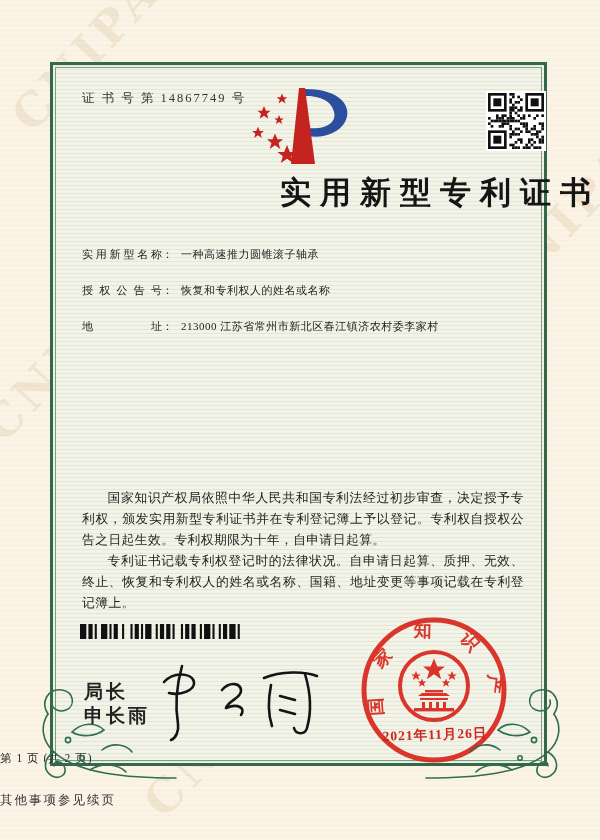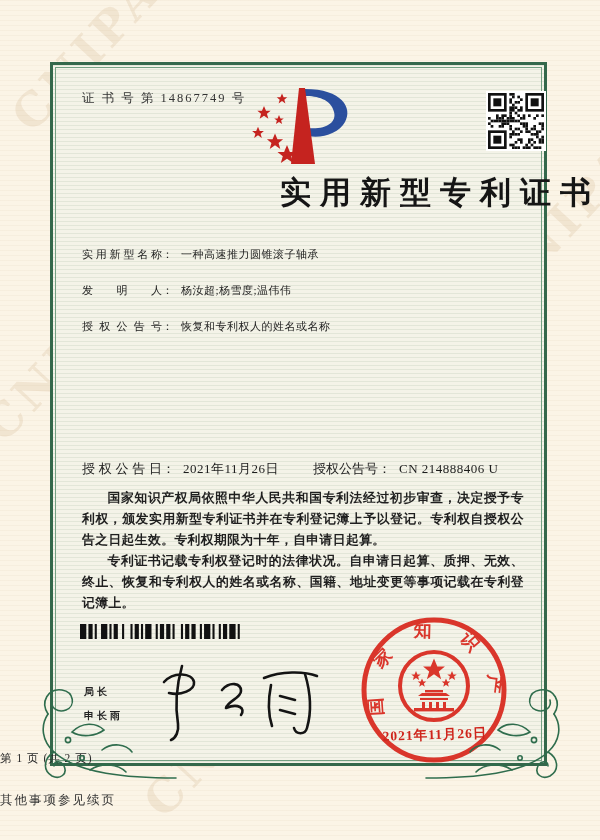--- a/index.html
+++ b/index.html
@@ -34,25 +34,25 @@
   .fields{position:absolute; left:82px; top:243px; width:445px;}
   .field-row{height:22px; line-height:22px; margin-bottom:14px; white-space:nowrap; font-size:11px;}
   .flabel{display:inline-block; width:80px; text-align:justify; text-align-last:justify; color:#1d1d1d; vertical-align:top;}
   .fcolon{margin-right:8px;}
   .fvalue{color:#1d1d1d; letter-spacing:0.5px;}
   .grant-row{position:absolute; top:458px; left:0; width:100%; height:22px; line-height:22px; font-size:13px; white-space:nowrap;}
   .grant-left{position:absolute; left:82px;}
   .grant-right{position:absolute; left:313px;}
   .paras{
     position:absolute; left:82px; top:488px; width:442px;
-    font-size:12.8px; line-height:21px; text-align:justify; color:#1f1f1f;font-weight:bold;
+    font-size:12.8px; line-height:21px; text-align:justify; color:#1f1f1f;
   }
   .paras p{margin:0; text-indent:2em; letter-spacing:0.4px;}
   .barcode{position:absolute; left:80px; top:624px; width:164px; height:15px;}
-  .officer{position:absolute; left:84px; top:680px; font-family:"Liberation Sans","DejaVu Sans",sans-serif; font-weight:bold; font-size:10px; color:#222;}
+  .officer{position:absolute; left:84px; top:680px; font-family:"Liberation Sans","DejaVu Sans",sans-serif; font-weight:bold; font-size:19px; color:#222;}
   .officer div{height:24px; line-height:24px; letter-spacing:3px;}
   .signature{position:absolute; left:138px; top:652px; width:205px; height:95px;}
   .seal{position:absolute; left:356px; top:612px; width:156px; height:156px; opacity:0.93; mix-blend-mode:multiply;}
   .seal-date{
     position:absolute; left:360px; top:726px; width:150px; text-align:center;
     color:#cf241b; font-size:13.5px; letter-spacing:1px; transform:rotate(-2deg); font-weight:bold;
   }
   .page-num{position:absolute; left:0; top:751px; width:100%; font-size:11.5px; letter-spacing:1px; color:#2a2a2a;}
   .foot-note{position:absolute; left:0; top:792px; width:100%; text-align:left; font-size:12.5px; letter-spacing:2px; color:#333; z-index:3;}
   .flourish{position:absolute; width:142px; height:122px; z-index:5;}
@@ -247,35 +247,27 @@
         </svg>
     </div>
 
     <div class="title">实用新型专利证书</div>
 
     <div class="fields">
       <div class="field-row">
         <span class="flabel">实用新型名称</span><span class="fcolon">：</span><span class="fvalue">一种高速推力圆锥滚子轴承</span>
       </div>
       <div class="field-row">
-        <span class="flabel">发明人</span><span class="fcolon">：</span><span class="fvalue">杨汝超;杨雪度;温伟伟</span>
+        <span class="flabel">授权公告号</span><span class="fcolon">：</span><span class="fvalue">恢复和专利权人的姓名或名称</span>
       </div>
       <div class="field-row">
-        <span class="flabel">授权公告号</span><span class="fcolon">：</span><span class="fvalue">恢复和专利权人的姓名或名称</span>
+        <span class="flabel">地址</span><span class="fcolon">：</span><span class="fvalue">213000 江苏省常州市新北区春江镇济农村委李家村</span>
       </div>
     </div>
 
-    <div class="grant-row">
-      <span class="grant-left">
-        <span class="flabel">授权公告日</span><span class="fcolon">：</span><span class="fvalue">2021年11月26日</span>
-      </span>
-      <span class="grant-right">
-        <span>授权公告号</span><span class="fcolon">：</span><span class="fvalue">CN 214888406 U</span>
-      </span>
-    </div>
 
     <div class="paras">
       <p>国家知识产权局依照中华人民共和国专利法经过初步审查，决定授予专利权，颁发实用新型专利证书并在专利登记簿上予以登记。专利权自授权公告之日起生效。专利权期限为十年，自申请日起算。</p>
       <p>专利证书记载专利权登记时的法律状况。自申请日起算、质押、无效、终止、恢复和专利权人的姓名或名称、国籍、地址变更等事项记载在专利登记簿上。</p>
     </div>
 
     <svg class="barcode" id="barcode-svg" viewBox="0 0 164 15" preserveAspectRatio="none">
         <rect x="0" y="0" width="6.307692307692308" height="15" fill="#111"></rect>
         <rect x="8.41025641025641" y="0" width="4.205128205128205" height="15" fill="#111"></rect>
         <rect x="14.717948717948719" y="0" width="2.1025641025641026" height="15" fill="#111"></rect>

